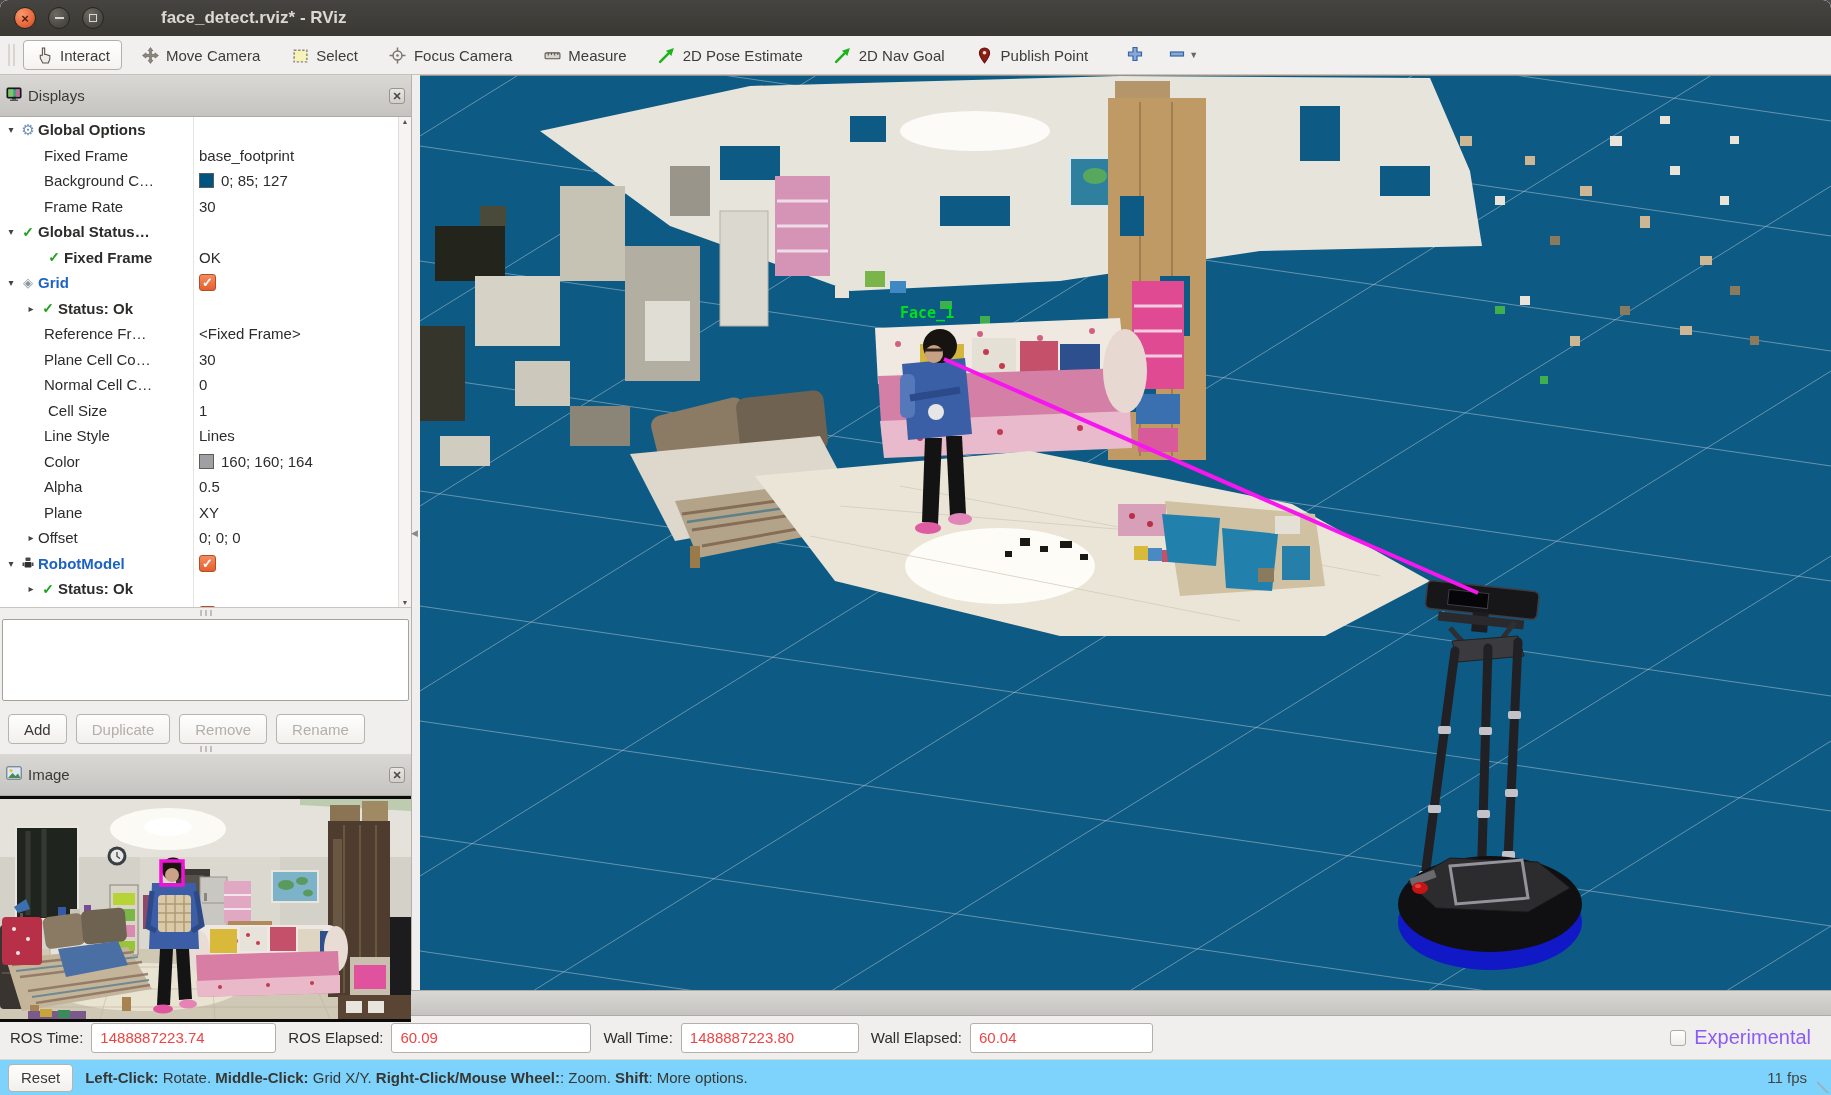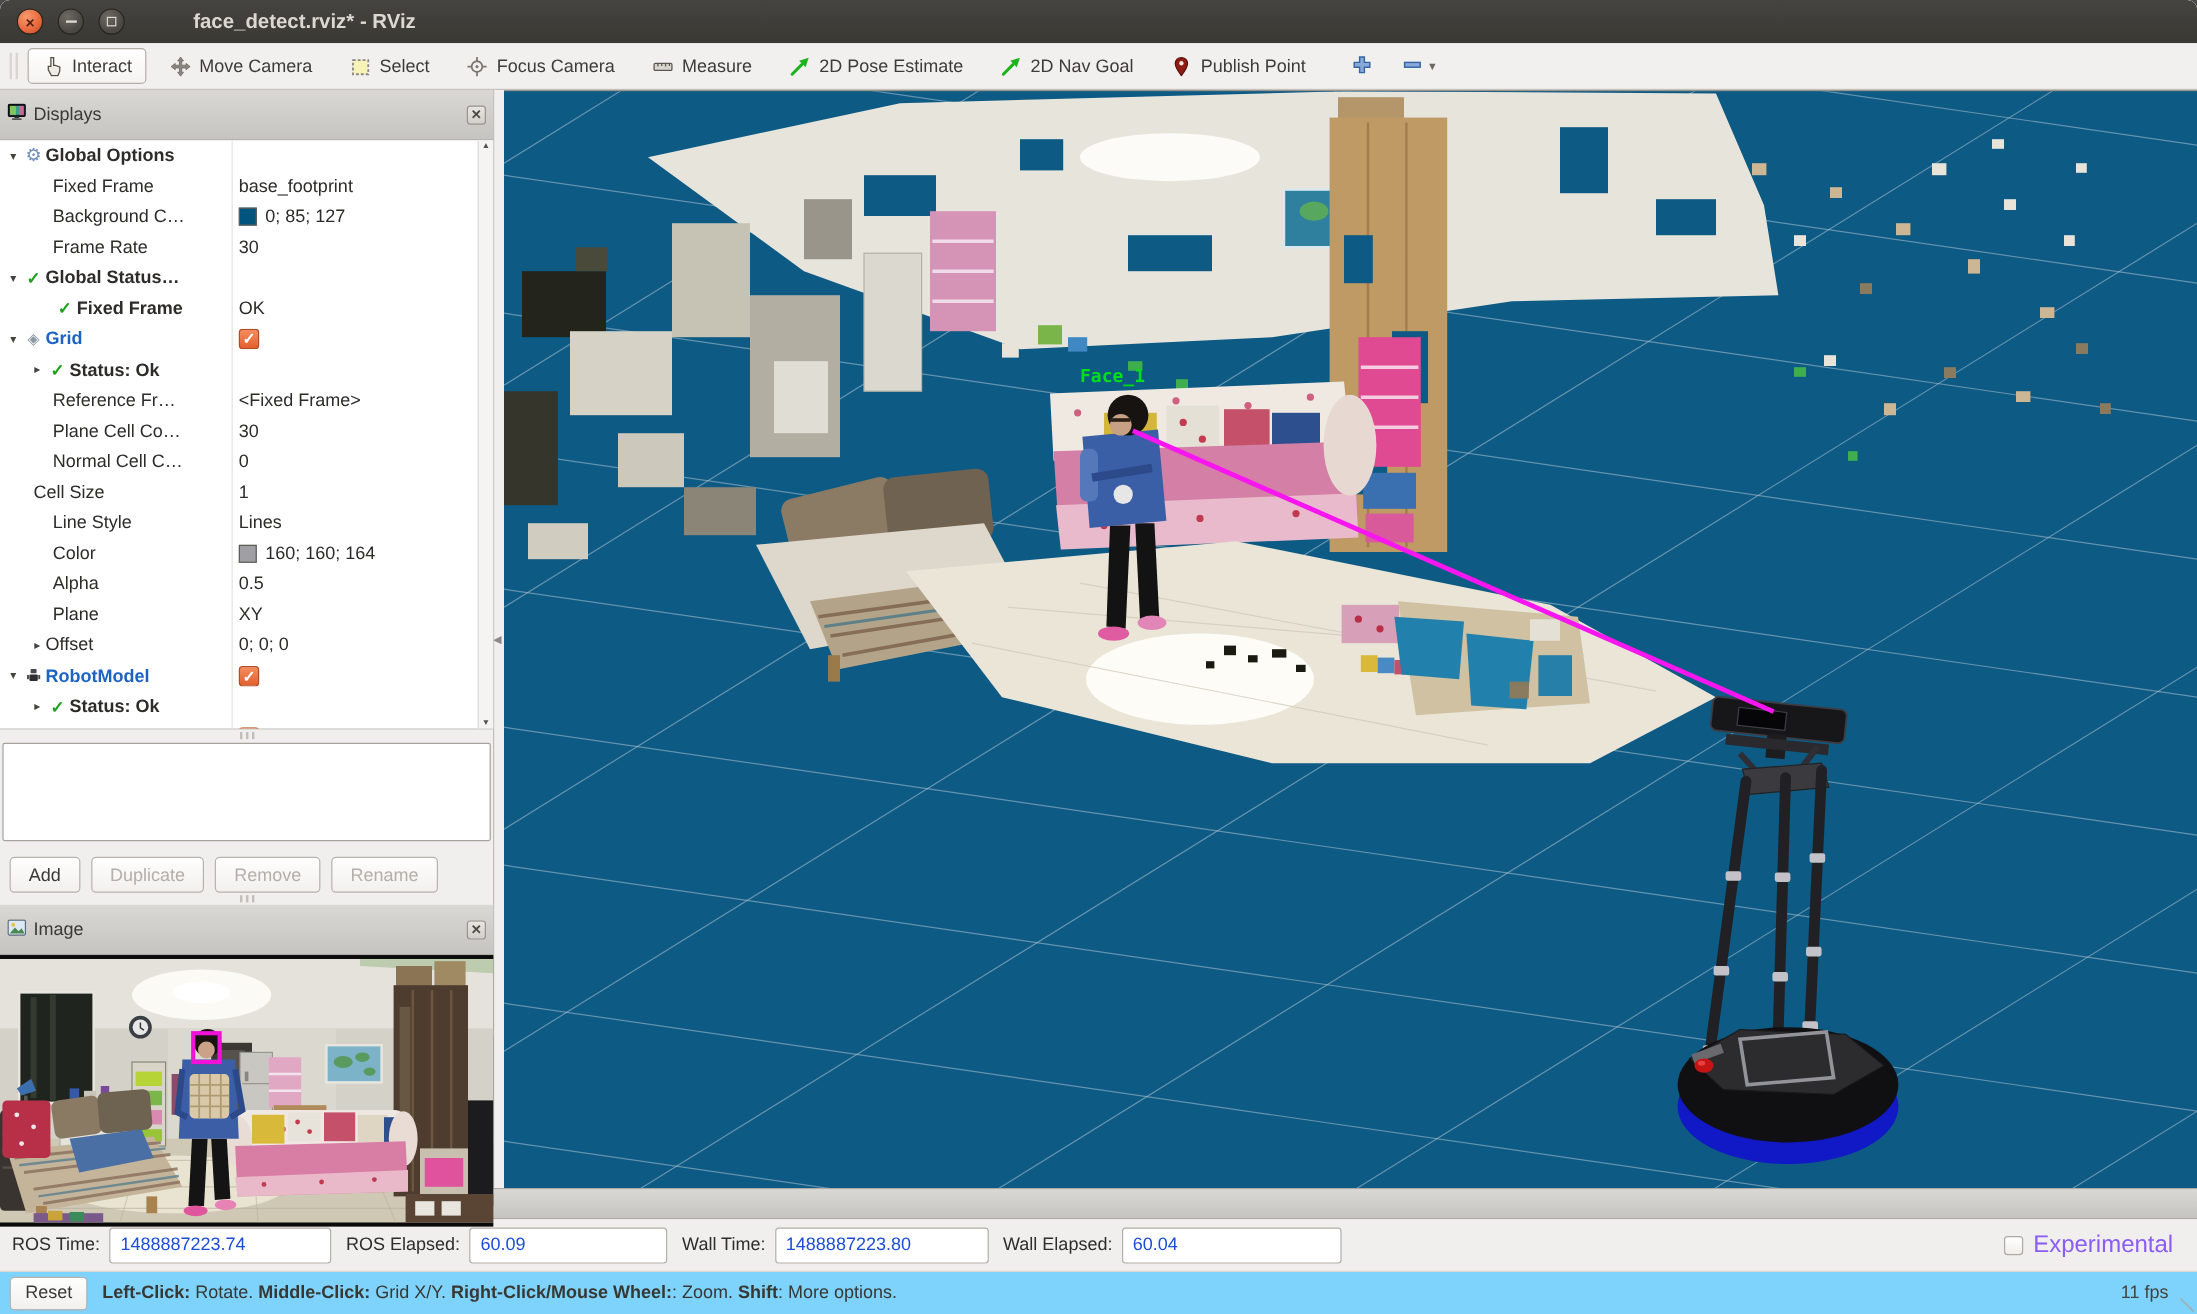--- a/index.html
+++ b/index.html
@@ -95,21 +95,21 @@
   .viewport svg text.facelabel { font-family:"DejaVu Sans Mono", monospace; font-size:15px; font-weight:bold; }
 
   
   .timehdr { height:26px; flex:none; background:linear-gradient(#dad8d4,#c6c4c0);
     border-top:1px solid #aeaba6; border-bottom:1px solid #aeaba6;
     display:flex; align-items:center; padding:0 7px; font-size:15px; color:#3a3936; gap:6px; }
   .timerow { height:44px; flex:none; background:#f1efed; display:flex; align-items:center;
     padding:0 10px; gap:12px; border-bottom:1px solid #dbd8d3; }
   .tfield { display:flex; align-items:center; gap:8px; font-size:15px; color:#2e2d2b; white-space:nowrap; }
   .tinput { height:30px; border:1px solid #b3afa9; border-radius:3px; background:#fff;
-    font-size:15px; color:#1d4ed8; padding:0 8px; font-family:inherit; }
+    font-size:15px; color:#ef4444; padding:0 8px; font-family:inherit; }
   .exp { margin-left:auto; display:flex; align-items:center; gap:8px; font-size:20px;
     color:#8b5cf6; padding-right:10px; white-space:nowrap; }
   .expbox { width:16px; height:16px; border:1px solid #aeaaa4; border-radius:3px;
     background:linear-gradient(#ffffff,#f0eeea); cursor:pointer; }
 
   
   .statusbar { flex:1; background:#7dd3fc; display:flex; align-items:center;
     padding:0 8px; font-size:15px; color:#383733; gap:12px; position:relative; }
   .resetbtn { height:28px; padding:0 12px; border:1px solid #b7b3ad; border-radius:4px;
     background:linear-gradient(#fefefd,#f2f0ed); font-size:15px; color:#3a3937;
@@ -343,21 +343,21 @@
           </div>
           <div class="trow">
             <div class="lcell" style="padding-left: 44px;">
               <span class="">Normal Cell C…</span>
             </div>
             <div class="vcell">
               <span>0</span>
             </div>
           </div>
           <div class="trow">
-            <div class="lcell" style="padding-left: 28px;">
+            <div class="lcell" style="padding-left: 48px;">
               <span class="">Cell Size</span>
             </div>
             <div class="vcell">
               <span>1</span>
             </div>
           </div>
           <div class="trow">
             <div class="lcell" style="padding-left: 44px;">
               <span class="">Line Style</span>
             </div>
@@ -818,21 +818,21 @@
     <span class="closebox">✕</span>
   </div>
 
   <div class="timerow" id="time-fields">
       <span class="tfield">
         <span>ROS Time:</span>
         <input class="tinput" value="1488887223.74" style="width: 185px;">
       </span>
       <span class="tfield">
         <span>ROS Elapsed:</span>
-        <input class="tinput" value="60.09" style="width: 165px;">
+        <input class="tinput" value="60.09" style="width: 200px;">
       </span>
       <span class="tfield">
         <span>Wall Time:</span>
         <input class="tinput" value="1488887223.80" style="width: 178px;">
       </span>
       <span class="tfield">
         <span>Wall Elapsed:</span>
         <input class="tinput" value="60.04" style="width: 183px;">
       </span>
       <span class="exp">

